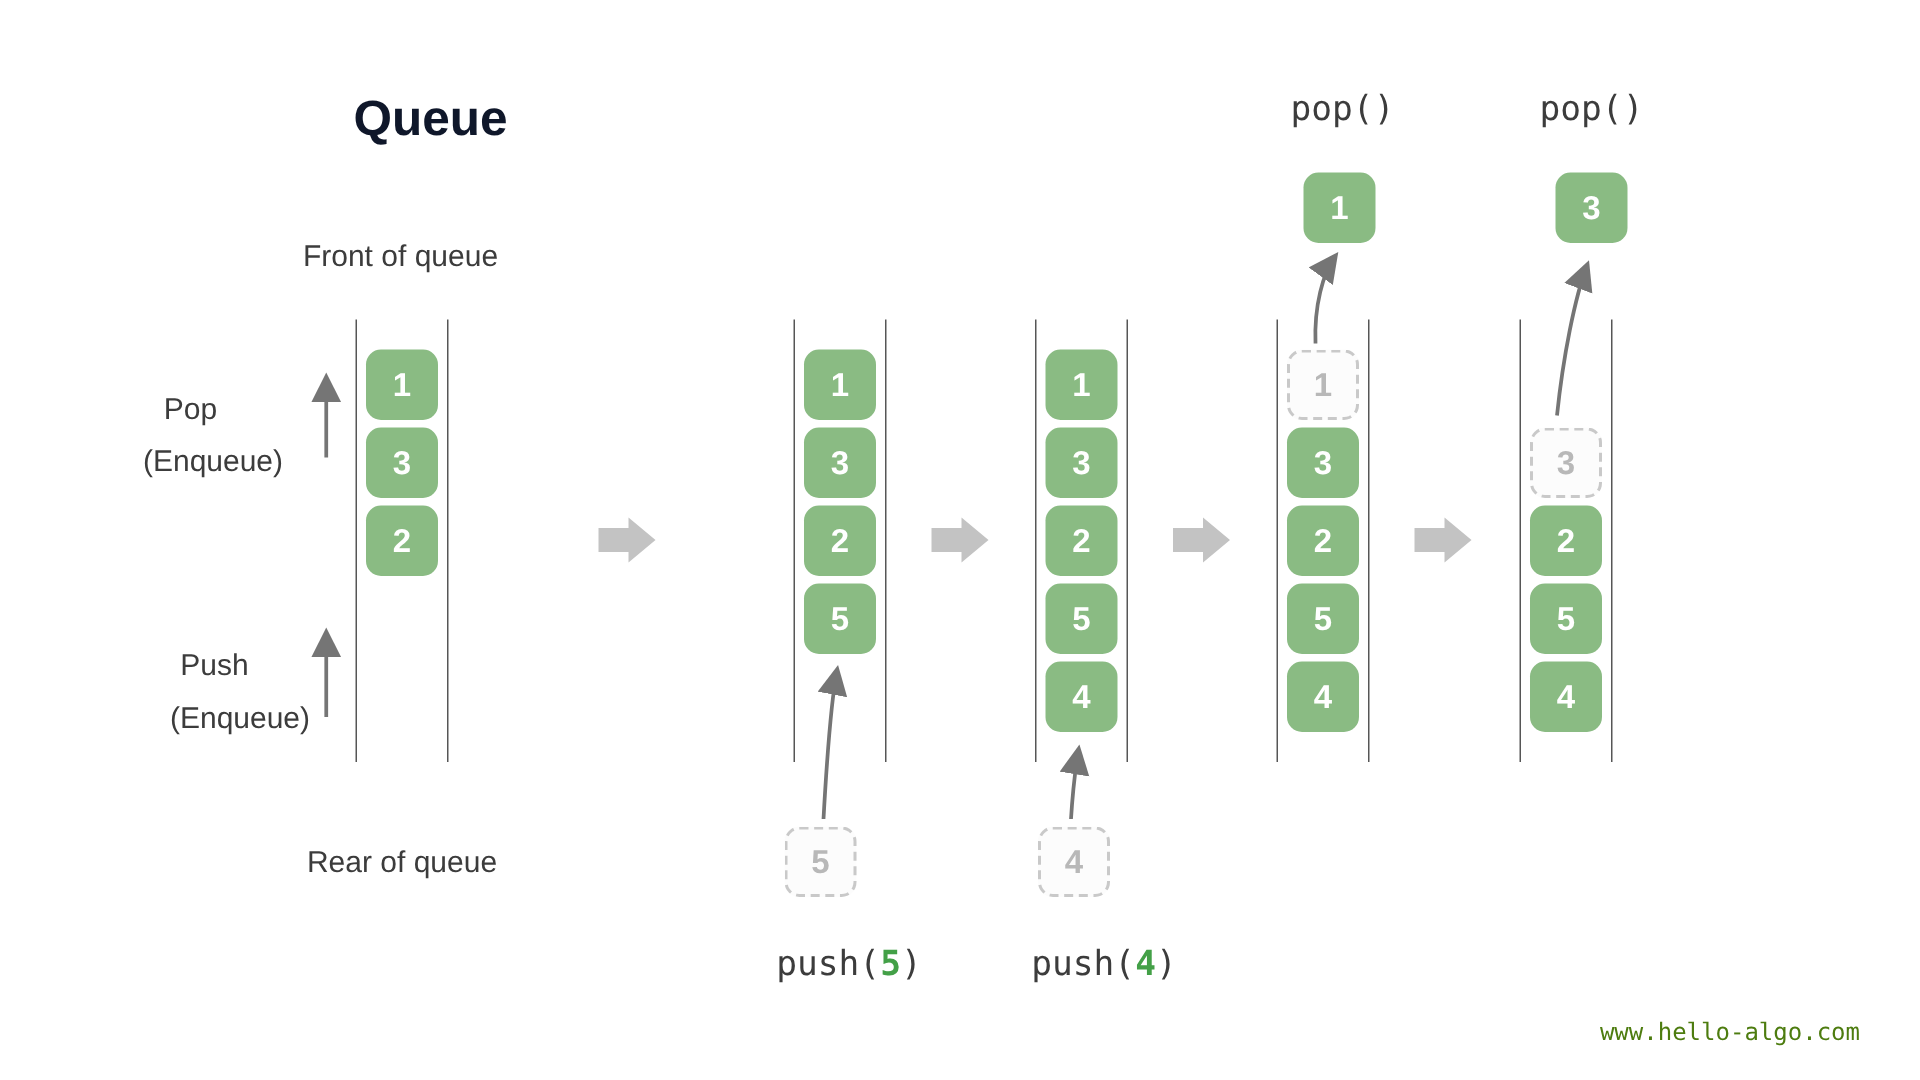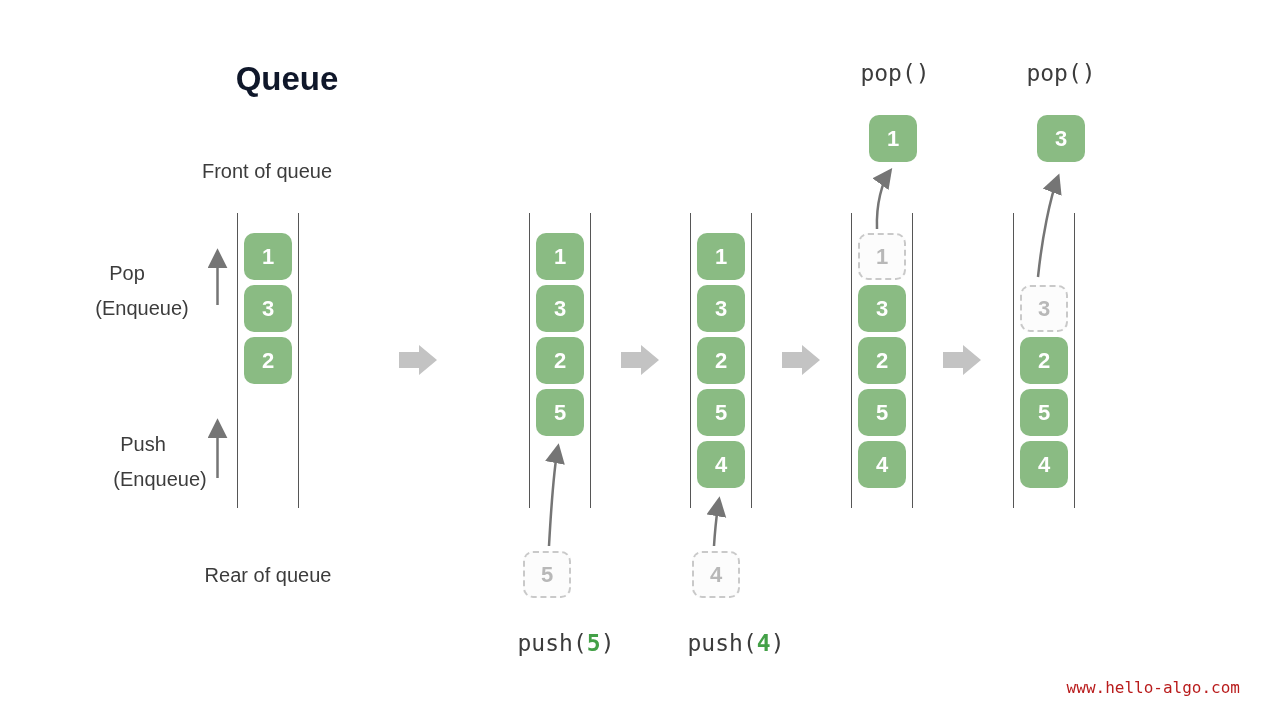--- a/index.html
+++ b/index.html
@@ -19,21 +19,21 @@
     display:flex;align-items:center;justify-content:center;
     color:#ffffff;font-size:22px;font-weight:bold;
   }
   .dash{
     background:#fcfcfc;border:2px dashed #c9c9c9;color:#b8b8b8;
     width:44px;height:43px; 
   }
   svg.overlay{position:absolute;left:0;top:0;pointer-events:none;}
   .watermark{
     position:absolute;right:40px;top:678px;
-    font-family:"DejaVu Sans Mono",monospace;font-size:16px;color:#b91c1c;
+    font-family:"DejaVu Sans Mono",monospace;font-size:16px;color:#4d7c0f;
   }
 </style>
 </head>
 <body>
 
 <div id="canvas">
 
   <div class="ctr title" style="left:267px;top:60px">Queue</div>
   <div class="ctr sideLbl bold" style="left:267px;top:160px">Front of queue</div>
   <div class="ctr sideLbl bold" style="left:127px;top:262px">Pop</div>

